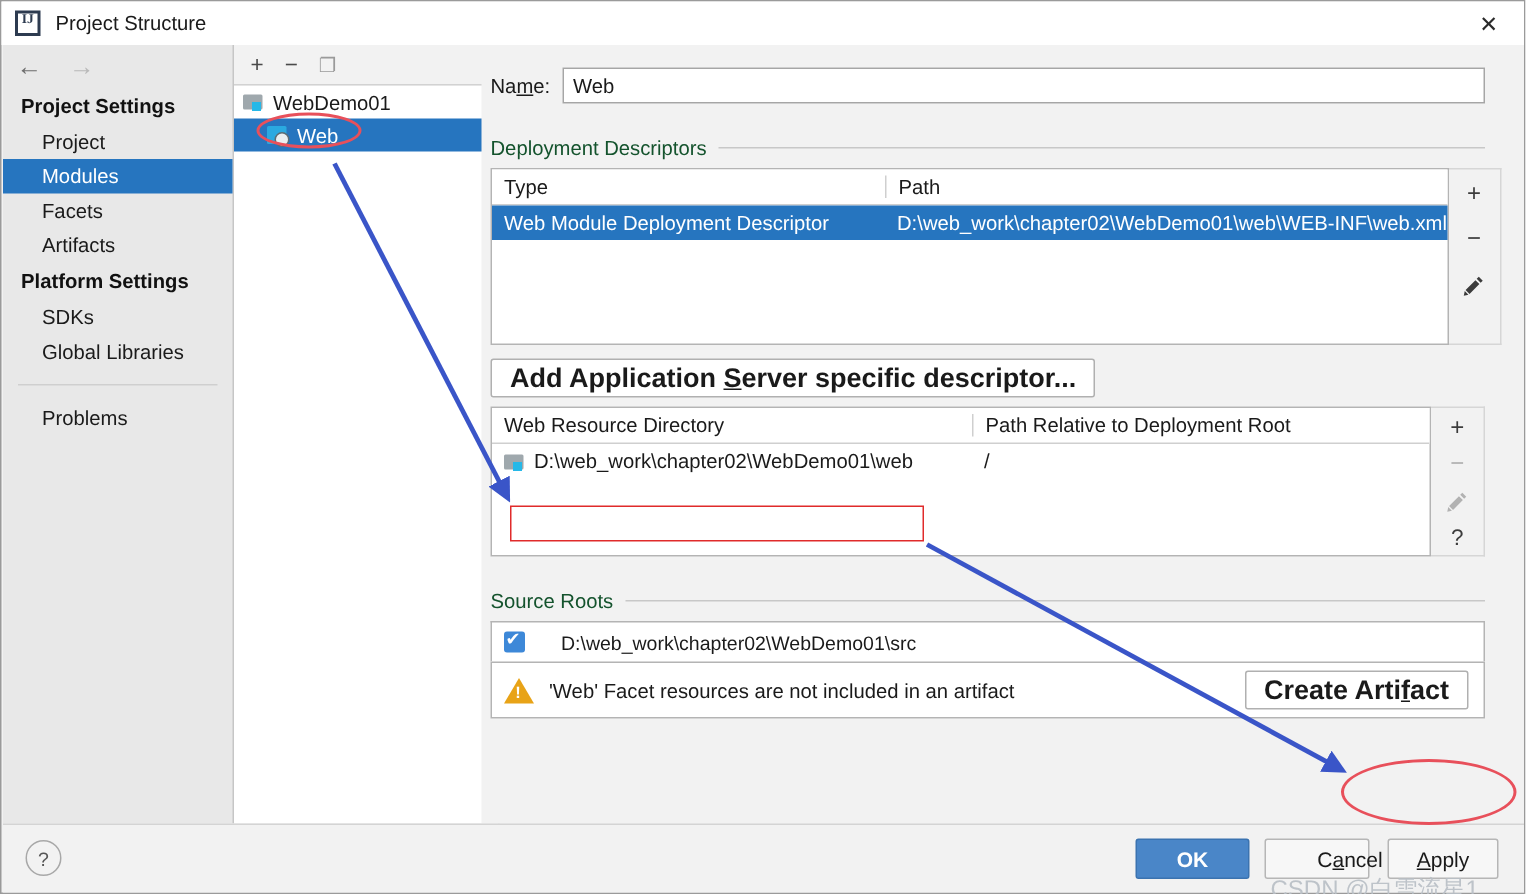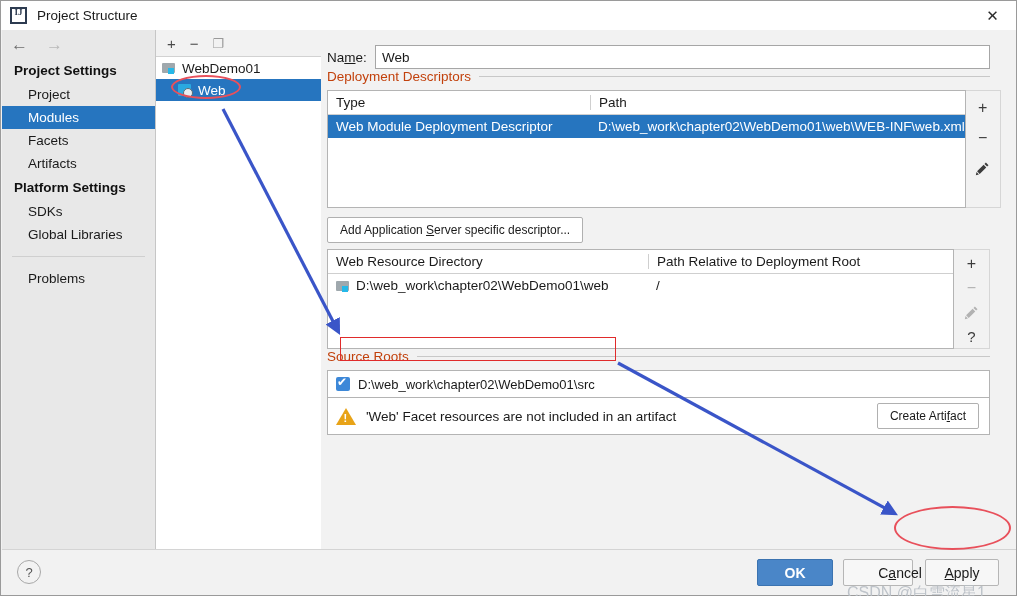--- a/index.html
+++ b/index.html
@@ -130,21 +130,21 @@
   .name-label u { text-decoration: underline; }
   .name-input {
     flex: 1; height: 24px; background: #ffffff;
     border: 1px solid #a6a6a6; padding: 0 6px;
     font-size: 13.5px; font-family: "Liberation Sans", sans-serif;
     color: #1a1a1a;
   }
 
   .section {
     display: flex; align-items: center; gap: 8px;
-    margin-top: 0; font-size: 13.5px; color: #c2410c;
+    margin-top: 22px; font-size: 13.5px; color: #14532d;
   }
   .section .rule { flex: 1; height: 1px; background: #c8c8c8; }
 
   .tablewrap { display: flex; margin-top: 6px; }
   .table {
     flex: 1; background: #ffffff;
     border: 1px solid #b4b4b4;
   }
   .thead {
     display: flex; height: 24px; background: #ffffff;
@@ -164,30 +164,31 @@
   .vt-btn {
     width: 34px; height: 30px; display: flex;
     align-items: center; justify-content: center;
     font-size: 16px; color: #3c3c3c;
   }
   .vt-btn.dim { color: #b2b2b2; }
   .vt-btn.q { font-size: 15px; }
 
   .btn {
     background: #ffffff; border: 1px solid #b0b0b0;
-    height: 26px; padding: 0 12px; font-size: 12px;
+    height: 26px; padding: 0 12px; font-size: 18px;
     font-family: "Liberation Sans", sans-serif; color: #1a1a1a;
     border-radius: 2px;
+    font-weight: bold;
   }
   .btn u { text-decoration: underline; }
 
   .srcrow {
     display: flex; align-items: center; height: 27px;
     background: #ffffff; border: 1px solid #b4b4b4;
-    border-bottom: none; padding-left: 8px; gap: 8px; margin-top: 6px;
+    border-bottom: none; padding-left: 8px; gap: 24px; margin-top: 6px;
   }
   .cbx {
     width: 14px; height: 14px; background: #3d88d8;
     border-radius: 2px; position: relative; flex: none;
   }
   .cbx::after {
     content: "✔"; position: absolute; left: 1px; top: -2px;
     font-size: 12px; color: #ffffff;
   }
   .warnrow {

